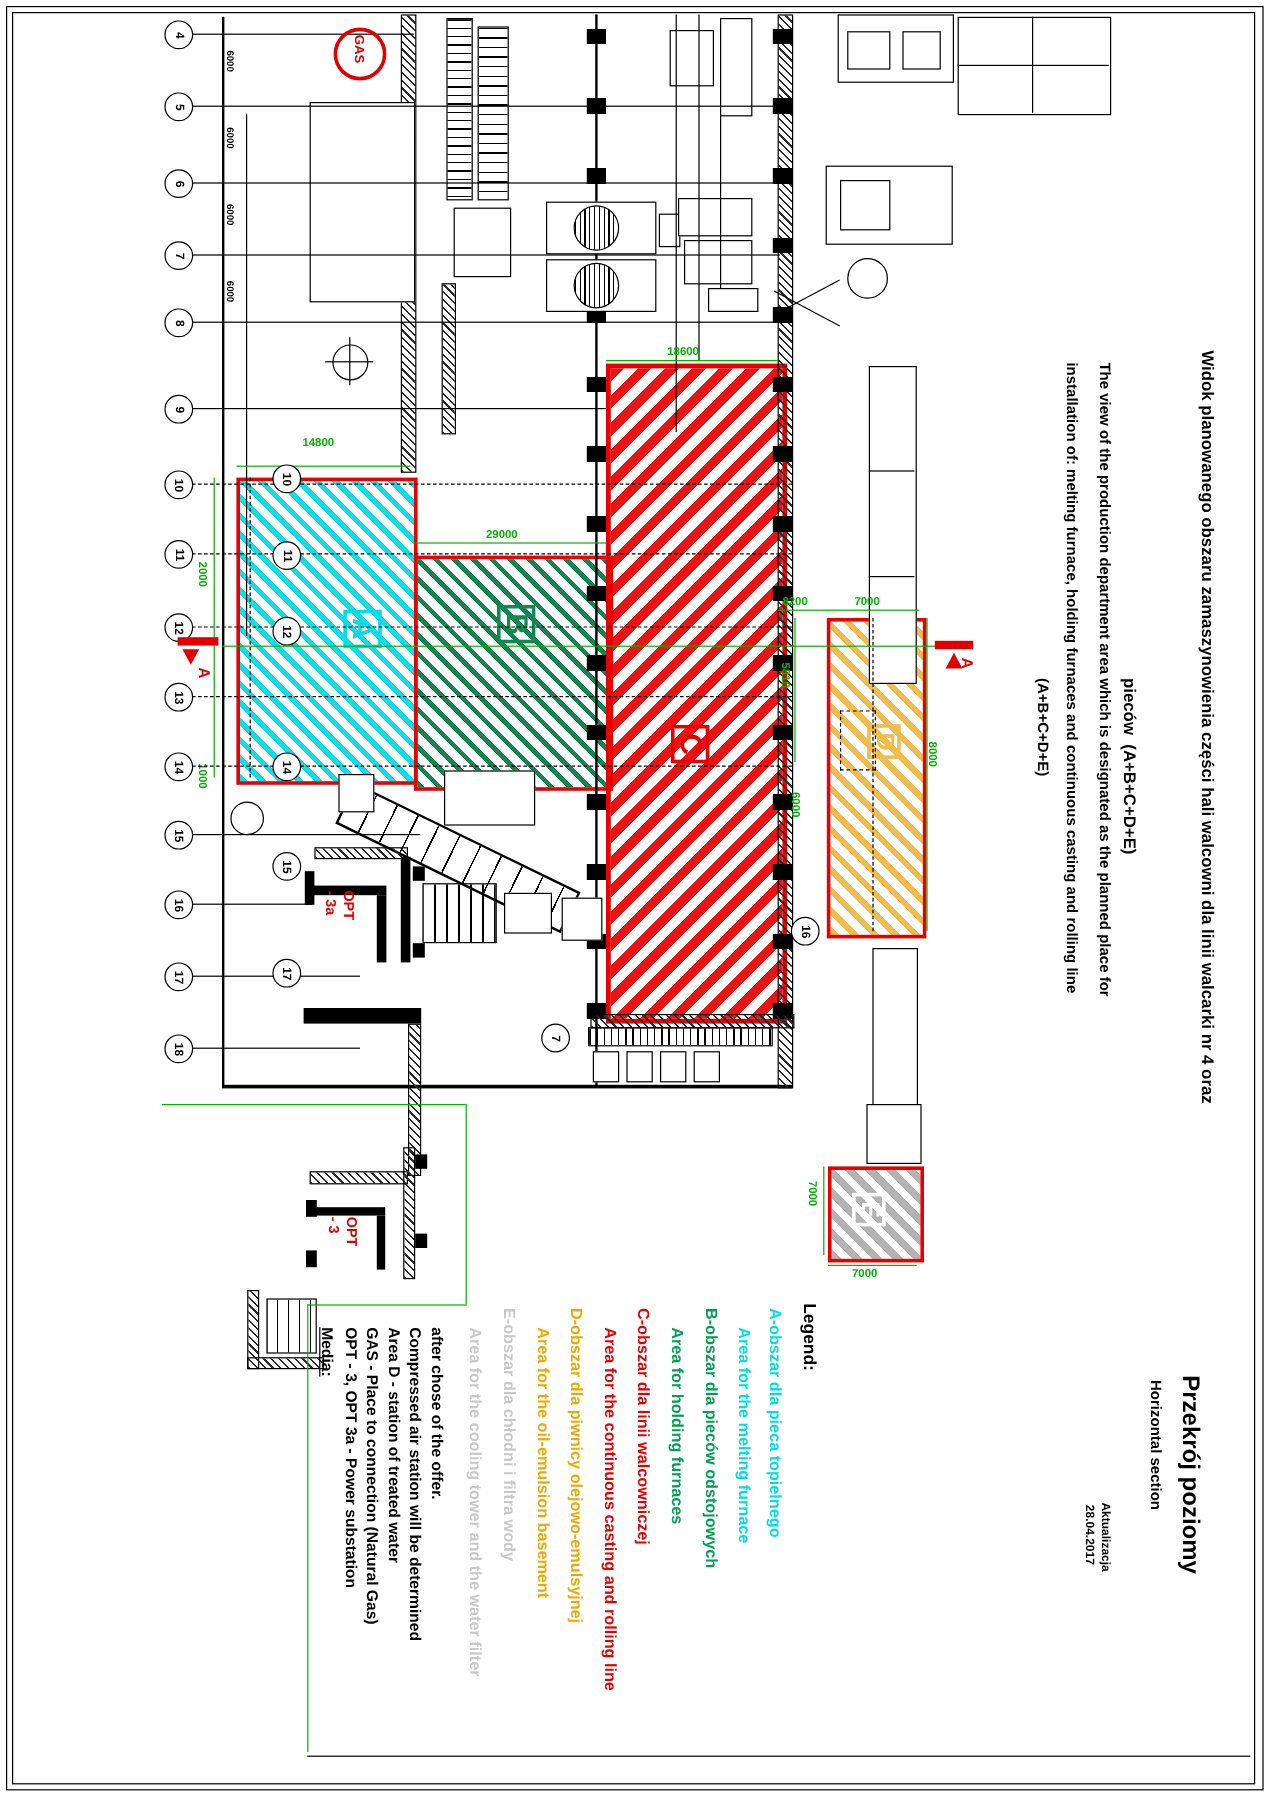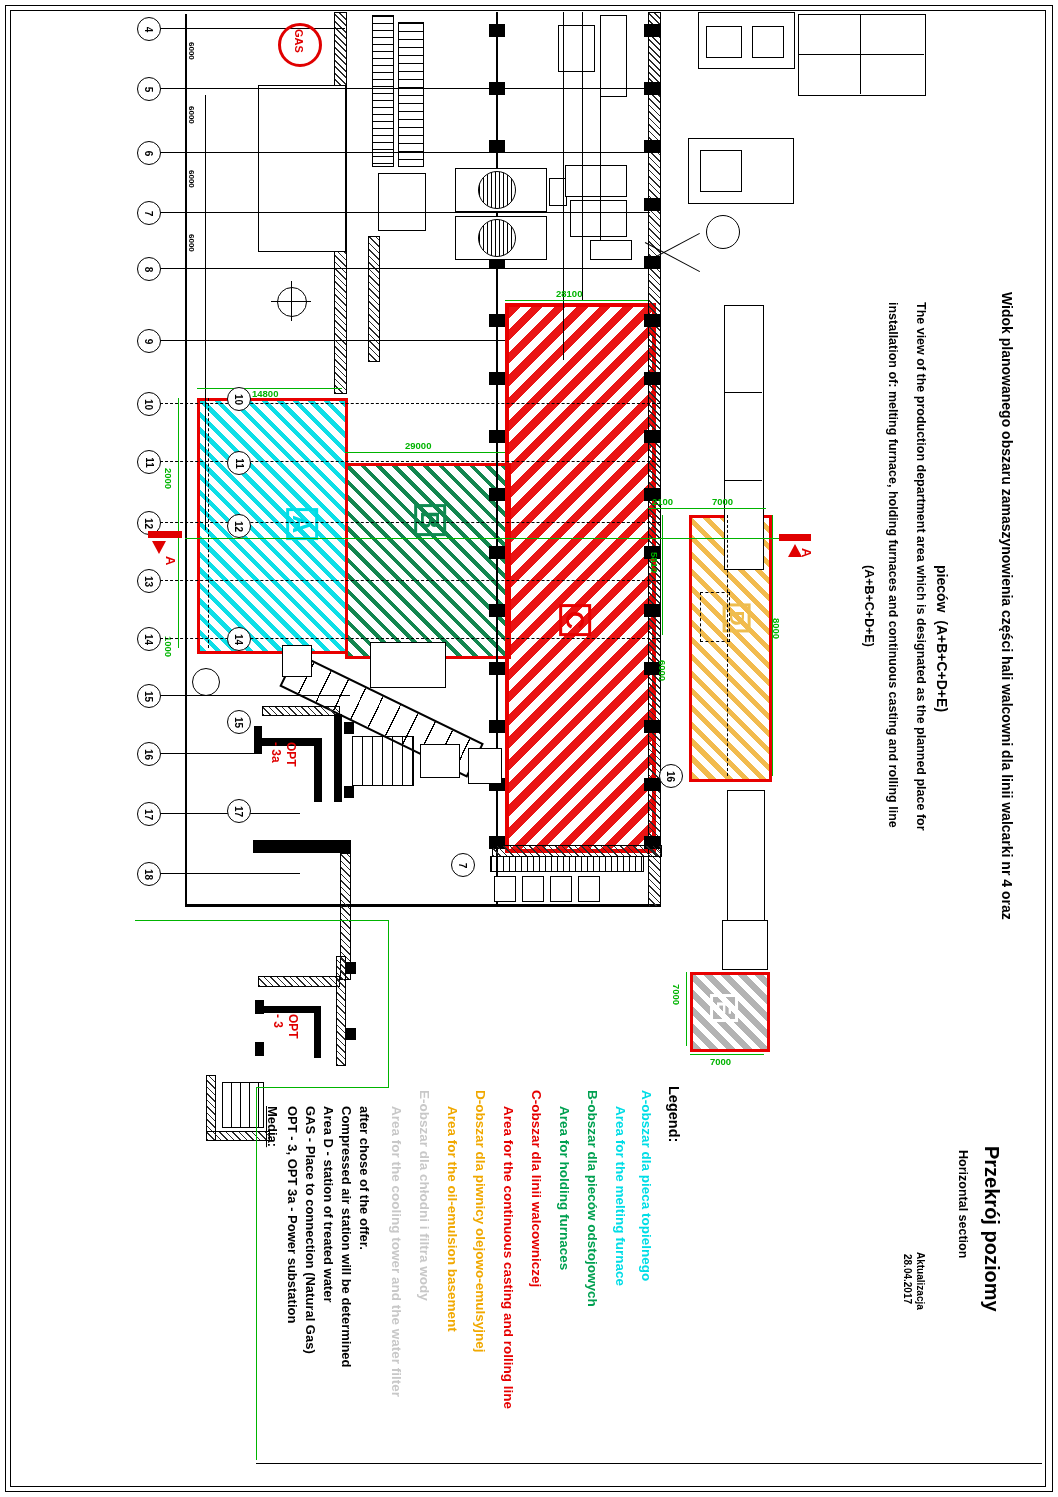--- a/index.html
+++ b/index.html
@@ -258,27 +258,27 @@
 
 <div class="gline" style="left:185px;top:538px;width:595px;height:1px;z-index:6;"></div>
 <div class="secbar" style="left:148px;top:531px;width:34px;height:7px;z-index:8;"></div>
 <div class="tri-down" style="left:152px;top:541px;z-index:8;"></div>
 <div class="vtext red" style="left:178px;top:556px;font-size:13px;z-index:8;">A</div>
 <div class="secbar" style="left:779px;top:534px;width:32px;height:7px;z-index:8;"></div>
 <div class="tri-up" style="left:788px;top:544px;z-index:8;"></div>
 <div class="vtext red" style="left:814px;top:548px;font-size:13px;z-index:8;">A</div>
 
 <div class="gline" style="left:197px;top:388px;width:145px;height:1px;"></div>
-<div class="dimtext" style="left:252px;top:388px;">14800</div>
+<div class="dimtext" style="left:252px;top:364px;">14800</div>
 <div class="gline" style="left:345px;top:452px;width:160px;height:1px;"></div>
 <div class="dimtext" style="left:405px;top:440px;">29000</div>
 <div class="gline" style="left:505px;top:300px;width:143px;height:1px;"></div>
-<div class="dimtext" style="left:556px;top:288px;">28100</div>
+<div class="dimtext" style="left:556px;top:288px;">18600</div>
 <div class="gline" style="left:648px;top:508px;width:118px;height:1px;"></div>
-<div class="dimtext" style="left:652px;top:496px;">2100</div>
+<div class="dimtext" style="left:652px;top:496px;">8200</div>
 <div class="dimtext" style="left:712px;top:496px;">7000</div>
 <div class="gline" style="left:662px;top:515px;width:1px;height:120px;"></div>
 <div class="dimtext v" style="left:660px;top:552px;">5810</div>
 <div class="dimtext v" style="left:668px;top:660px;">6000</div>
 <div class="gline" style="left:772px;top:515px;width:1px;height:261px;"></div>
 <div class="dimtext v" style="left:782px;top:618px;">8000</div>
 <div class="gline" style="left:178px;top:398px;width:1px;height:250px;"></div>
 <div class="dimtext v" style="left:174px;top:468px;">2000</div>
 <div class="dimtext v" style="left:174px;top:636px;">1000</div>
 <div class="gline" style="left:686px;top:972px;width:1px;height:74px;"></div>

